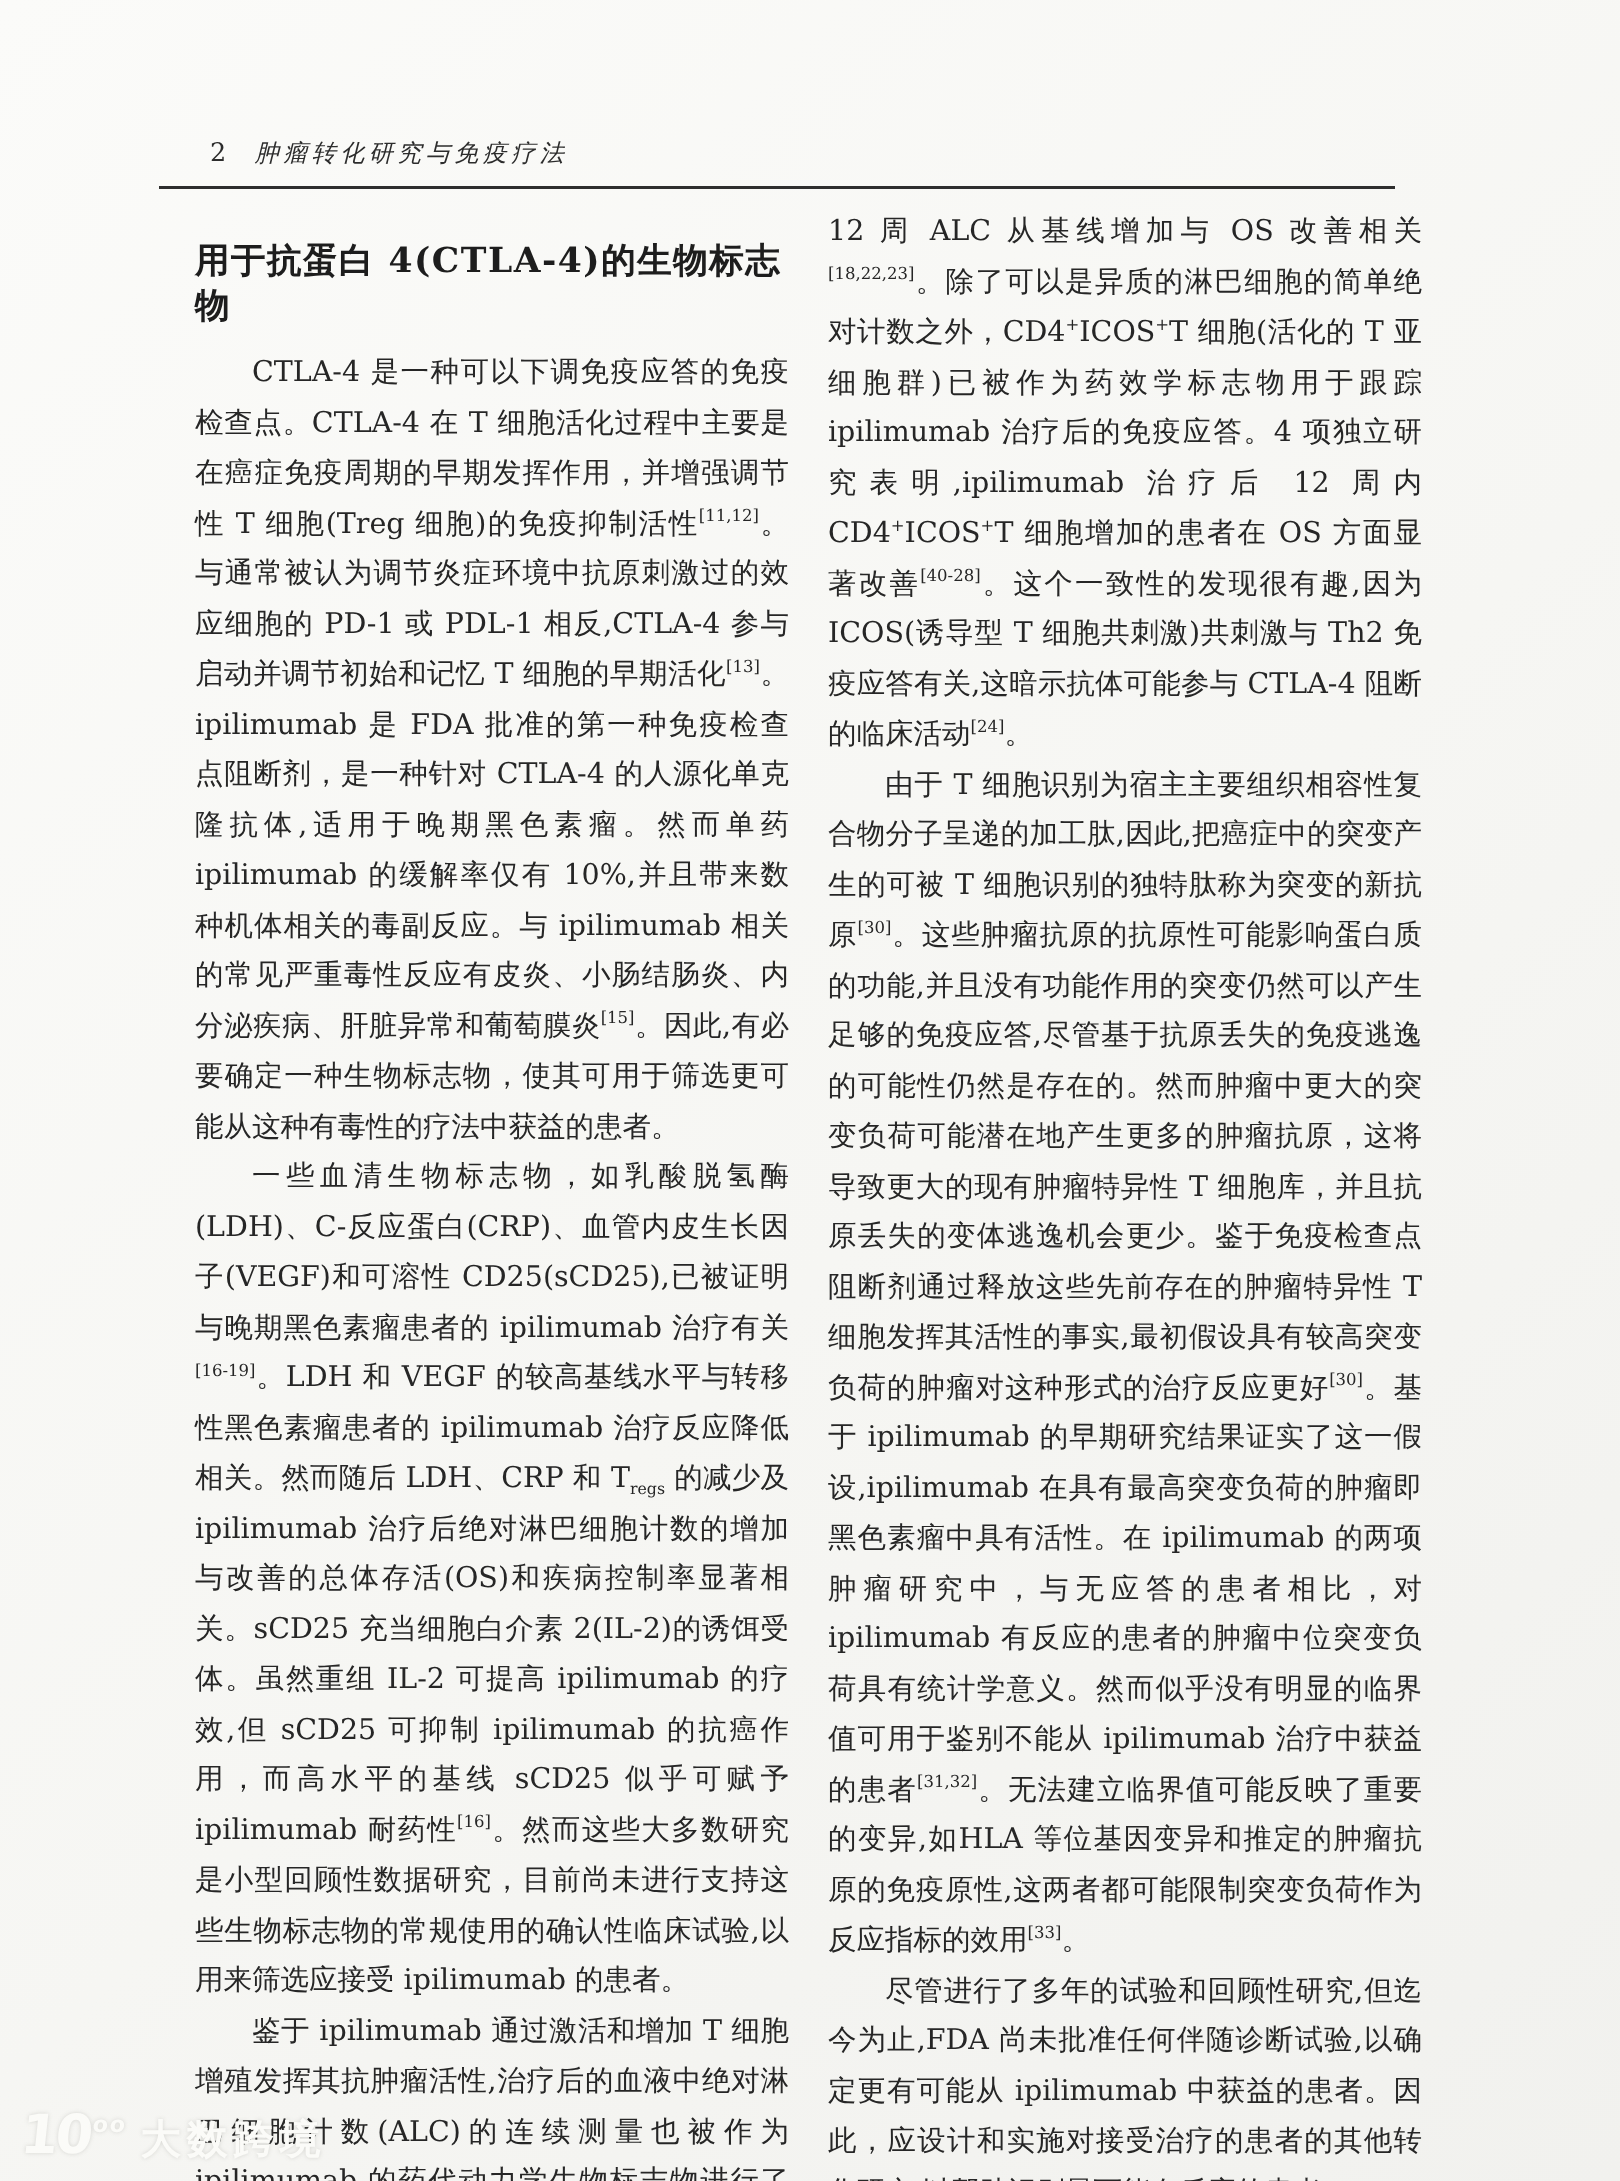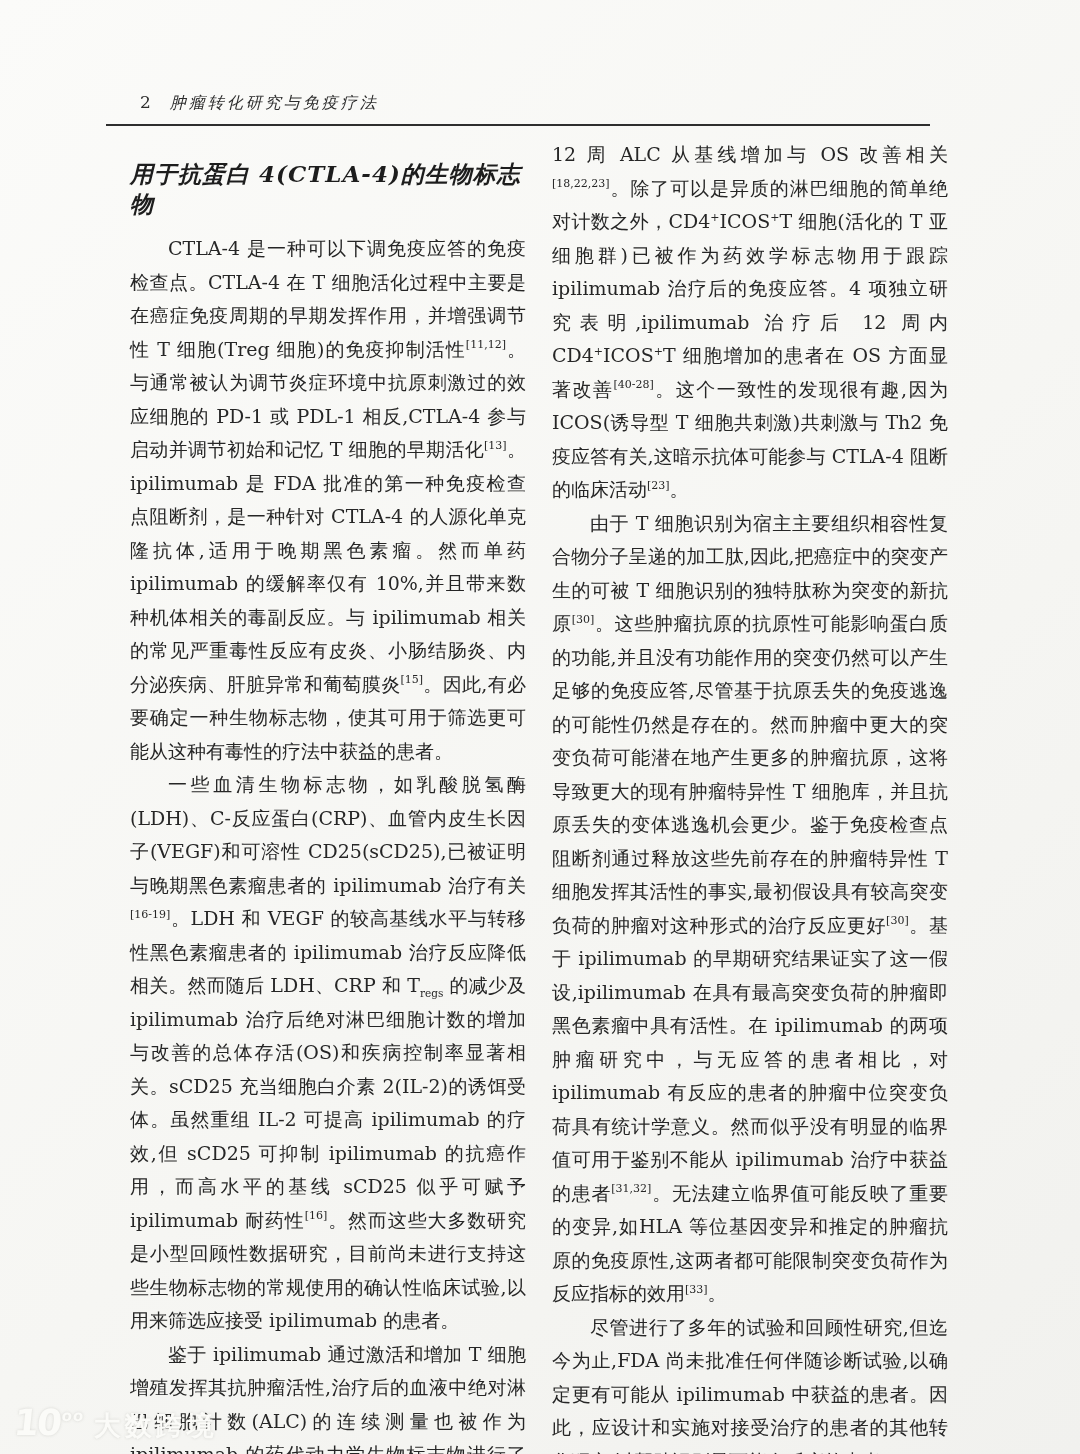--- a/index.html
+++ b/index.html
@@ -27,21 +27,20 @@
     position:absolute; top:138px; left:130px; width:818px;
     display:flex; gap:26px;
   }
   .col { width:396px; font-size:19px; line-height:33.5px; text-align:justify; color:#262626; }
   .col p { text-indent:2em; }
   .col p.noindent { text-indent:0; }
   .section-heading {
     font-size:23px; font-weight:bold; letter-spacing:1px;
     line-height:30px; margin:21px 0 13px 0; text-align:left; text-indent:0;
     color:#1d1d1d;
-    font-style:italic;
   }
   sup { font-size:11px; line-height:0; vertical-align:super; letter-spacing:0;margin-top:26px; }
   sub { font-size:10.5px; line-height:0; vertical-align:sub; letter-spacing:0; }
   .watermark {
     position:absolute; left:14px; bottom:10px;
     display:flex; align-items:baseline;
     font-family:"DejaVu Sans","Liberation Sans",sans-serif;
     font-weight:bold;
     color:#fbfbf8;
     text-shadow:0 0 3px rgba(120,120,110,0.25);
@@ -66,21 +65,21 @@
   <main class="columns">
 
     <section class="col">
       <h1 class="section-heading">用于抗蛋白 4(CTLA-4)的生物标志物</h1>
       <p>CTLA-4 是一种可以下调免疫应答的免疫检查点。CTLA-4 在 T 细胞活化过程中主要是在癌症免疫周期的早期发挥作用，并增强调节性 T 细胞(Treg 细胞)的免疫抑制活性<sup>[11,12]</sup>。与通常被认为调节炎症环境中抗原刺激过的效应细胞的 PD-1 或 PDL-1 相反,CTLA-4 参与启动并调节初始和记忆 T 细胞的早期活化<sup>[13]</sup>。ipilimumab 是 FDA 批准的第一种免疫检查点阻断剂，是一种针对 CTLA-4 的人源化单克隆抗体,适用于晚期黑色素瘤。然而单药 ipilimumab 的缓解率仅有 10%,并且带来数种机体相关的毒副反应。与 ipilimumab 相关的常见严重毒性反应有皮炎、小肠结肠炎、内分泌疾病、肝脏异常和葡萄膜炎<sup>[15]</sup>。因此,有必要确定一种生物标志物，使其可用于筛选更可能从这种有毒性的疗法中获益的患者。</p>
       <p>一些血清生物标志物，如乳酸脱氢酶(LDH)、C-反应蛋白(CRP)、血管内皮生长因子(VEGF)和可溶性 CD25(sCD25),已被证明与晚期黑色素瘤患者的 ipilimumab 治疗有关 <sup>[16-19]</sup>。LDH 和 VEGF 的较高基线水平与转移性黑色素瘤患者的 ipilimumab 治疗反应降低相关。然而随后 LDH、CRP 和 T<sub>regs</sub> 的减少及 ipilimumab 治疗后绝对淋巴细胞计数的增加与改善的总体存活(OS)和疾病控制率显著相关。sCD25 充当细胞白介素 2(IL-2)的诱饵受体。虽然重组 IL-2 可提高 ipilimumab 的疗效,但 sCD25 可抑制 ipilimumab 的抗癌作用，而高水平的基线 sCD25 似乎可赋予 ipilimumab 耐药性<sup>[16]</sup>。然而这些大多数研究是小型回顾性数据研究，目前尚未进行支持这些生物标志物的常规使用的确认性临床试验,以用来筛选应接受 ipilimumab 的患者。</p>
       <p>鉴于 ipilimumab 通过激活和增加 T 细胞增殖发挥其抗肿瘤活性,治疗后的血液中绝对淋巴细胞计数(ALC)的连续测量也被作为 ipilimumab 的药代动力学生物标志物进行了研究 。用 ipilimumab 治疗后，第 7 周 ALC≥1000/μL 或第</p>
     </section>
 
     <section class="col">
-      <p class="noindent">12 周 ALC 从基线增加与 OS 改善相关<sup>[18,22,23]</sup>。除了可以是异质的淋巴细胞的简单绝对计数之外，CD4<sup>+</sup>ICOS<sup>+</sup>T 细胞(活化的 T 亚细胞群)已被作为药效学标志物用于跟踪 ipilimumab 治疗后的免疫应答。4 项独立研究表明,ipilimumab 治疗后 12 周内 CD4<sup>+</sup>ICOS<sup>+</sup>T 细胞增加的患者在 OS 方面显著改善<sup>[40-28]</sup>。这个一致性的发现很有趣,因为 ICOS(诱导型 T 细胞共刺激)共刺激与 Th2 免疫应答有关,这暗示抗体可能参与 CTLA-4 阻断的临床活动<sup>[23]</sup>。</p>
+      <p class="noindent">12 周 ALC 从基线增加与 OS 改善相关<sup>[18,22,23]</sup>。除了可以是异质的淋巴细胞的简单绝对计数之外，CD4<sup>+</sup>ICOS<sup>+</sup>T 细胞(活化的 T 亚细胞群)已被作为药效学标志物用于跟踪 ipilimumab 治疗后的免疫应答。4 项独立研究表明,ipilimumab 治疗后 12 周内 CD4<sup>+</sup>ICOS<sup>+</sup>T 细胞增加的患者在 OS 方面显著改善<sup>[40-28]</sup>。这个一致性的发现很有趣,因为 ICOS(诱导型 T 细胞共刺激)共刺激与 Th2 免疫应答有关,这暗示抗体可能参与 CTLA-4 阻断的临床活动<sup>[24]</sup>。</p>
       <p>由于 T 细胞识别为宿主主要组织相容性复合物分子呈递的加工肽,因此,把癌症中的突变产生的可被 T 细胞识别的独特肽称为突变的新抗原<sup>[30]</sup>。这些肿瘤抗原的抗原性可能影响蛋白质的功能,并且没有功能作用的突变仍然可以产生足够的免疫应答,尽管基于抗原丢失的免疫逃逸的可能性仍然是存在的。然而肿瘤中更大的突变负荷可能潜在地产生更多的肿瘤抗原，这将导致更大的现有肿瘤特异性 T 细胞库，并且抗原丢失的变体逃逸机会更少。鉴于免疫检查点阻断剂通过释放这些先前存在的肿瘤特异性 T 细胞发挥其活性的事实,最初假设具有较高突变负荷的肿瘤对这种形式的治疗反应更好<sup>[30]</sup>。基于 ipilimumab 的早期研究结果证实了这一假设,ipilimumab 在具有最高突变负荷的肿瘤即黑色素瘤中具有活性。在 ipilimumab 的两项肿瘤研究中，与无应答的患者相比，对 ipilimumab 有反应的患者的肿瘤中位突变负荷具有统计学意义。然而似乎没有明显的临界值可用于鉴别不能从 ipilimumab 治疗中获益的患者<sup>[31,32]</sup>。无法建立临界值可能反映了重要的变异,如HLA 等位基因变异和推定的肿瘤抗原的免疫原性,这两者都可能限制突变负荷作为反应指标的效用<sup>[33]</sup>。</p>
       <p>尽管进行了多年的试验和回顾性研究,但迄今为止,FDA 尚未批准任何伴随诊断试验,以确定更有可能从 ipilimumab 中获益的患者。因此，应设计和实施对接受治疗的患者的其他转化研究,以帮助识别最可能有反应的患者。</p>
     </section>
 
   </main>
 
   <div class="watermark">
     <span class="wm-logo"><span>10</span><span class="wm-logo-sup">oo</span></span>
     <span class="wm-text">大数跨境</span>
   </div>

